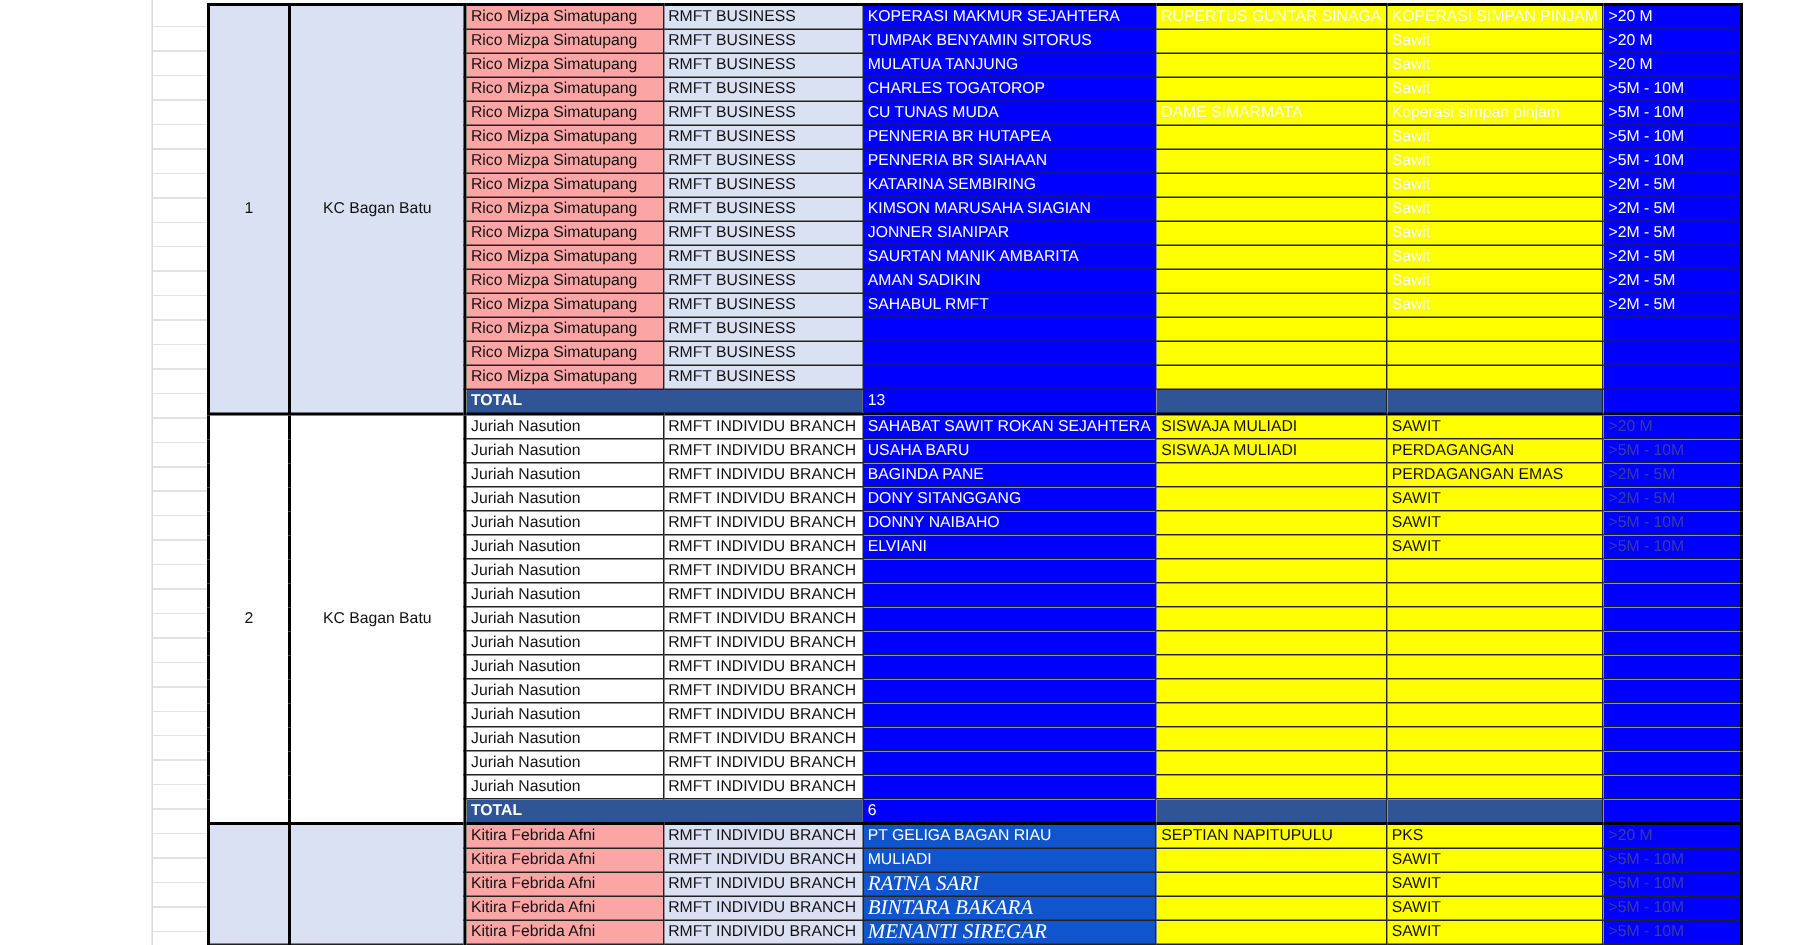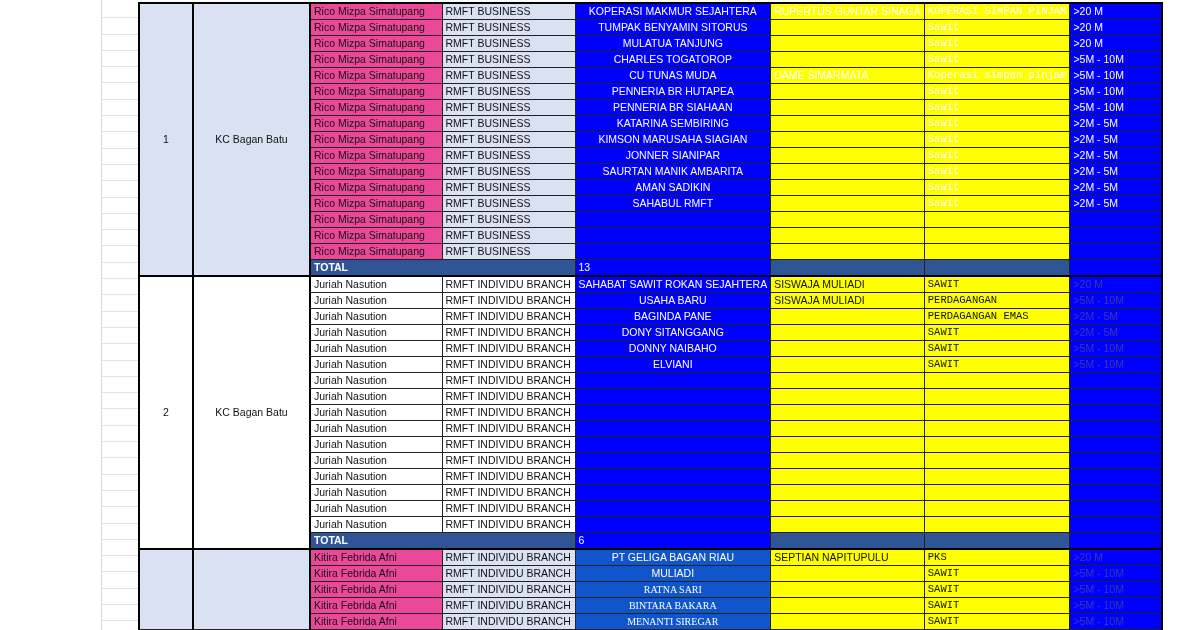--- a/index.html
+++ b/index.html
@@ -21,28 +21,28 @@
   }
   .sheet td {
     height:15.3px; padding:0 3px; font-size:10.5px; line-height:15px;
     white-space:nowrap; overflow:hidden;
     border:1px solid #222;
     box-sizing:border-box;
   }
   .c-no { width:54px; text-align:center; background:#d9e1f2; border-left:2px solid #000 !important; border-right:2px solid #000 !important; color:#111; }
   .c-kc { width:117px; text-align:center; background:#d9e1f2; border-right:2px solid #000 !important; color:#111; }
   .sec2 .c-no, .sec2 .c-kc { background:#ffffff; }
-  .c-rm { width:132px; background:#ec4899; color:#111; border:1px solid #444; }
+  .c-rm { width:132px; background:#fca5a5; color:#111; border:1px solid #444; }
   .c-ty { width:133px; background:#d9e1f2; color:#111; border:1px solid #444; }
   .sec2 .c-rm, .sec2 .c-ty { background:#ffffff; }
-  .c-nm { width:170px; background:#0000ff; color:#ffffff; border:1px solid #111;text-align:center; }
+  .c-nm { width:170px; background:#0000ff; color:#ffffff; border:1px solid #111; }
   .sec3 .c-nm { background:#1155cc; }
-  .c-nm.serif { font-family:"Liberation Serif", serif; font-size:10px; }
+  .c-nm.serif { font-family:"Liberation Serif", serif; font-size:14px;font-style:italic; }
   .c-pic { width:127px; background:#ffff00; color:#ffffff; border:1px solid #555;margin-left:29px; }
-  .c-bz { width:134px; background:#ffff00; color:#ffffff; border:1px solid #555;font-family:Liberation Mono, monospace; }
+  .c-bz { width:134px; background:#ffff00; color:#ffffff; border:1px solid #555; }
   .sec2 .c-pic, .sec2 .c-bz, .sec3 .c-pic, .sec3 .c-bz { color:#111; }
   .c-rg { width:92px; background:#0000ff; color:#ffffff; border:1px solid #111; border-right:2px solid #000 !important; }
   .sec2 .c-rg, .sec3 .c-rg { color:#3a3aa0; }
   tr.total td.c-total { background:#2f5597; color:#ffffff; font-weight:bold; }
   tr.total td.c-nm { text-align:left; }
   tr.total td.c-pic, tr.total td.c-bz { background:#2f5597; }
   tr.sec-start td { border-top:2px solid #000; }
 </style>
 </head>
 <body>

